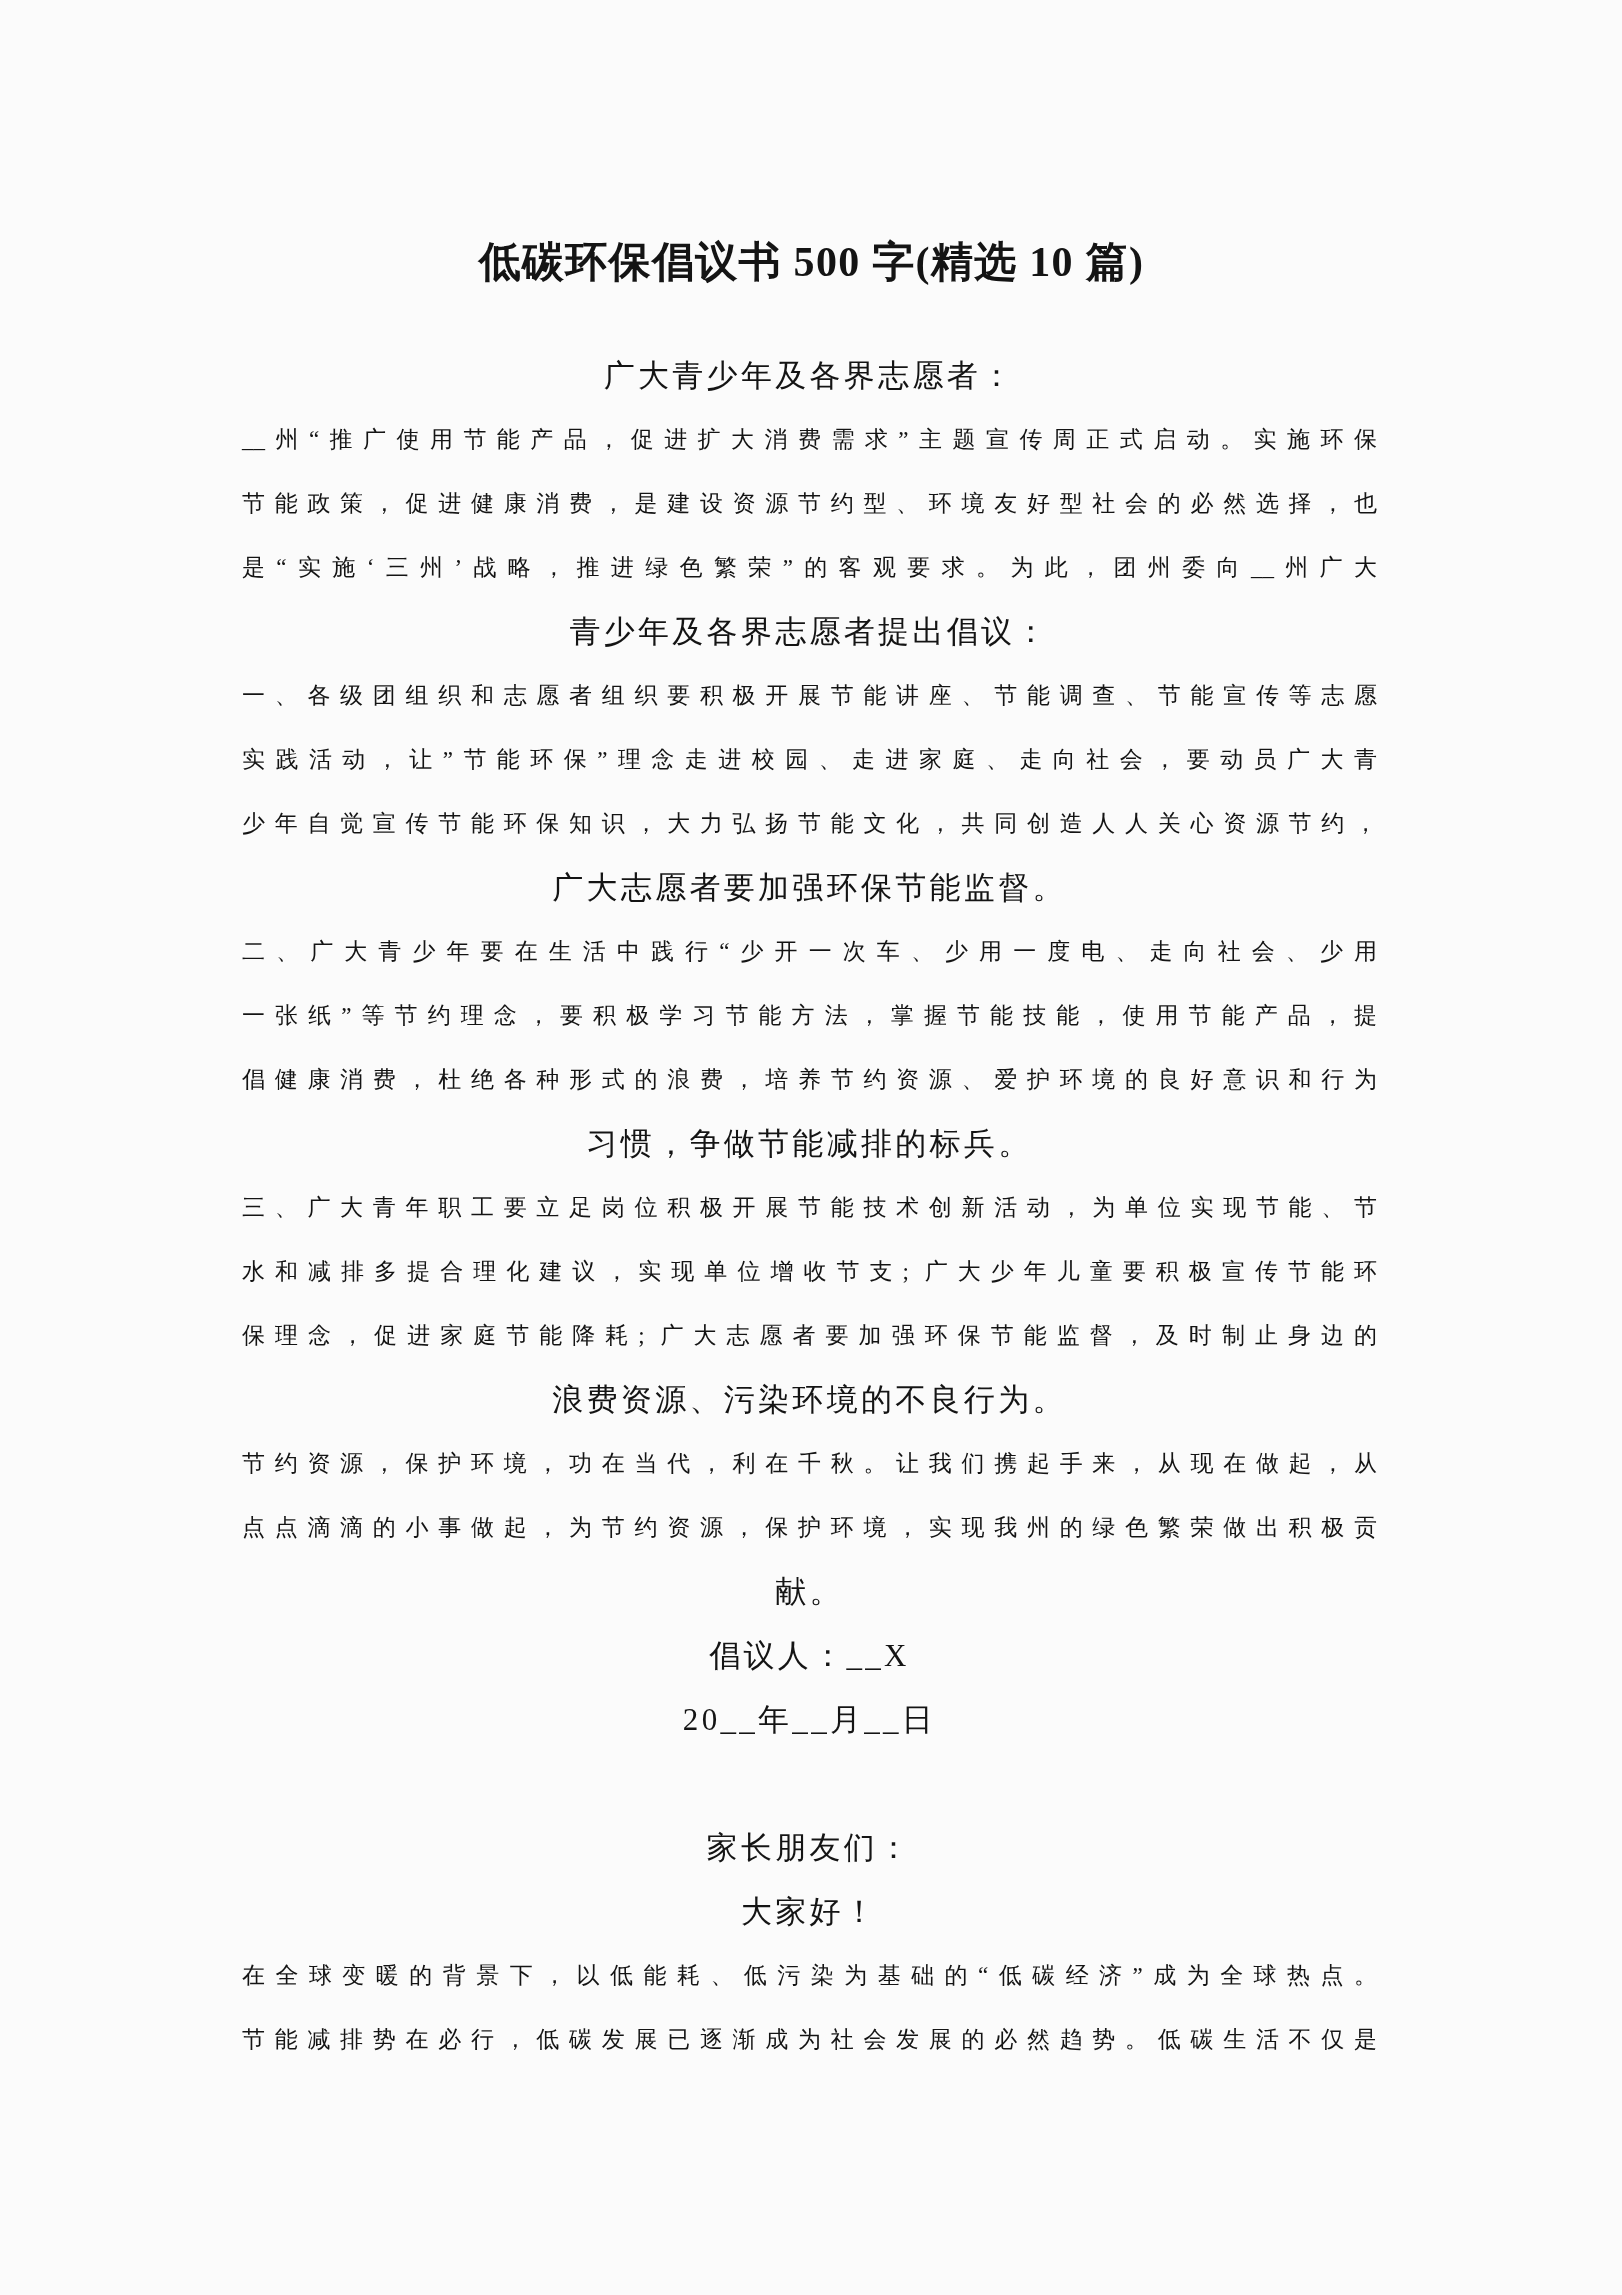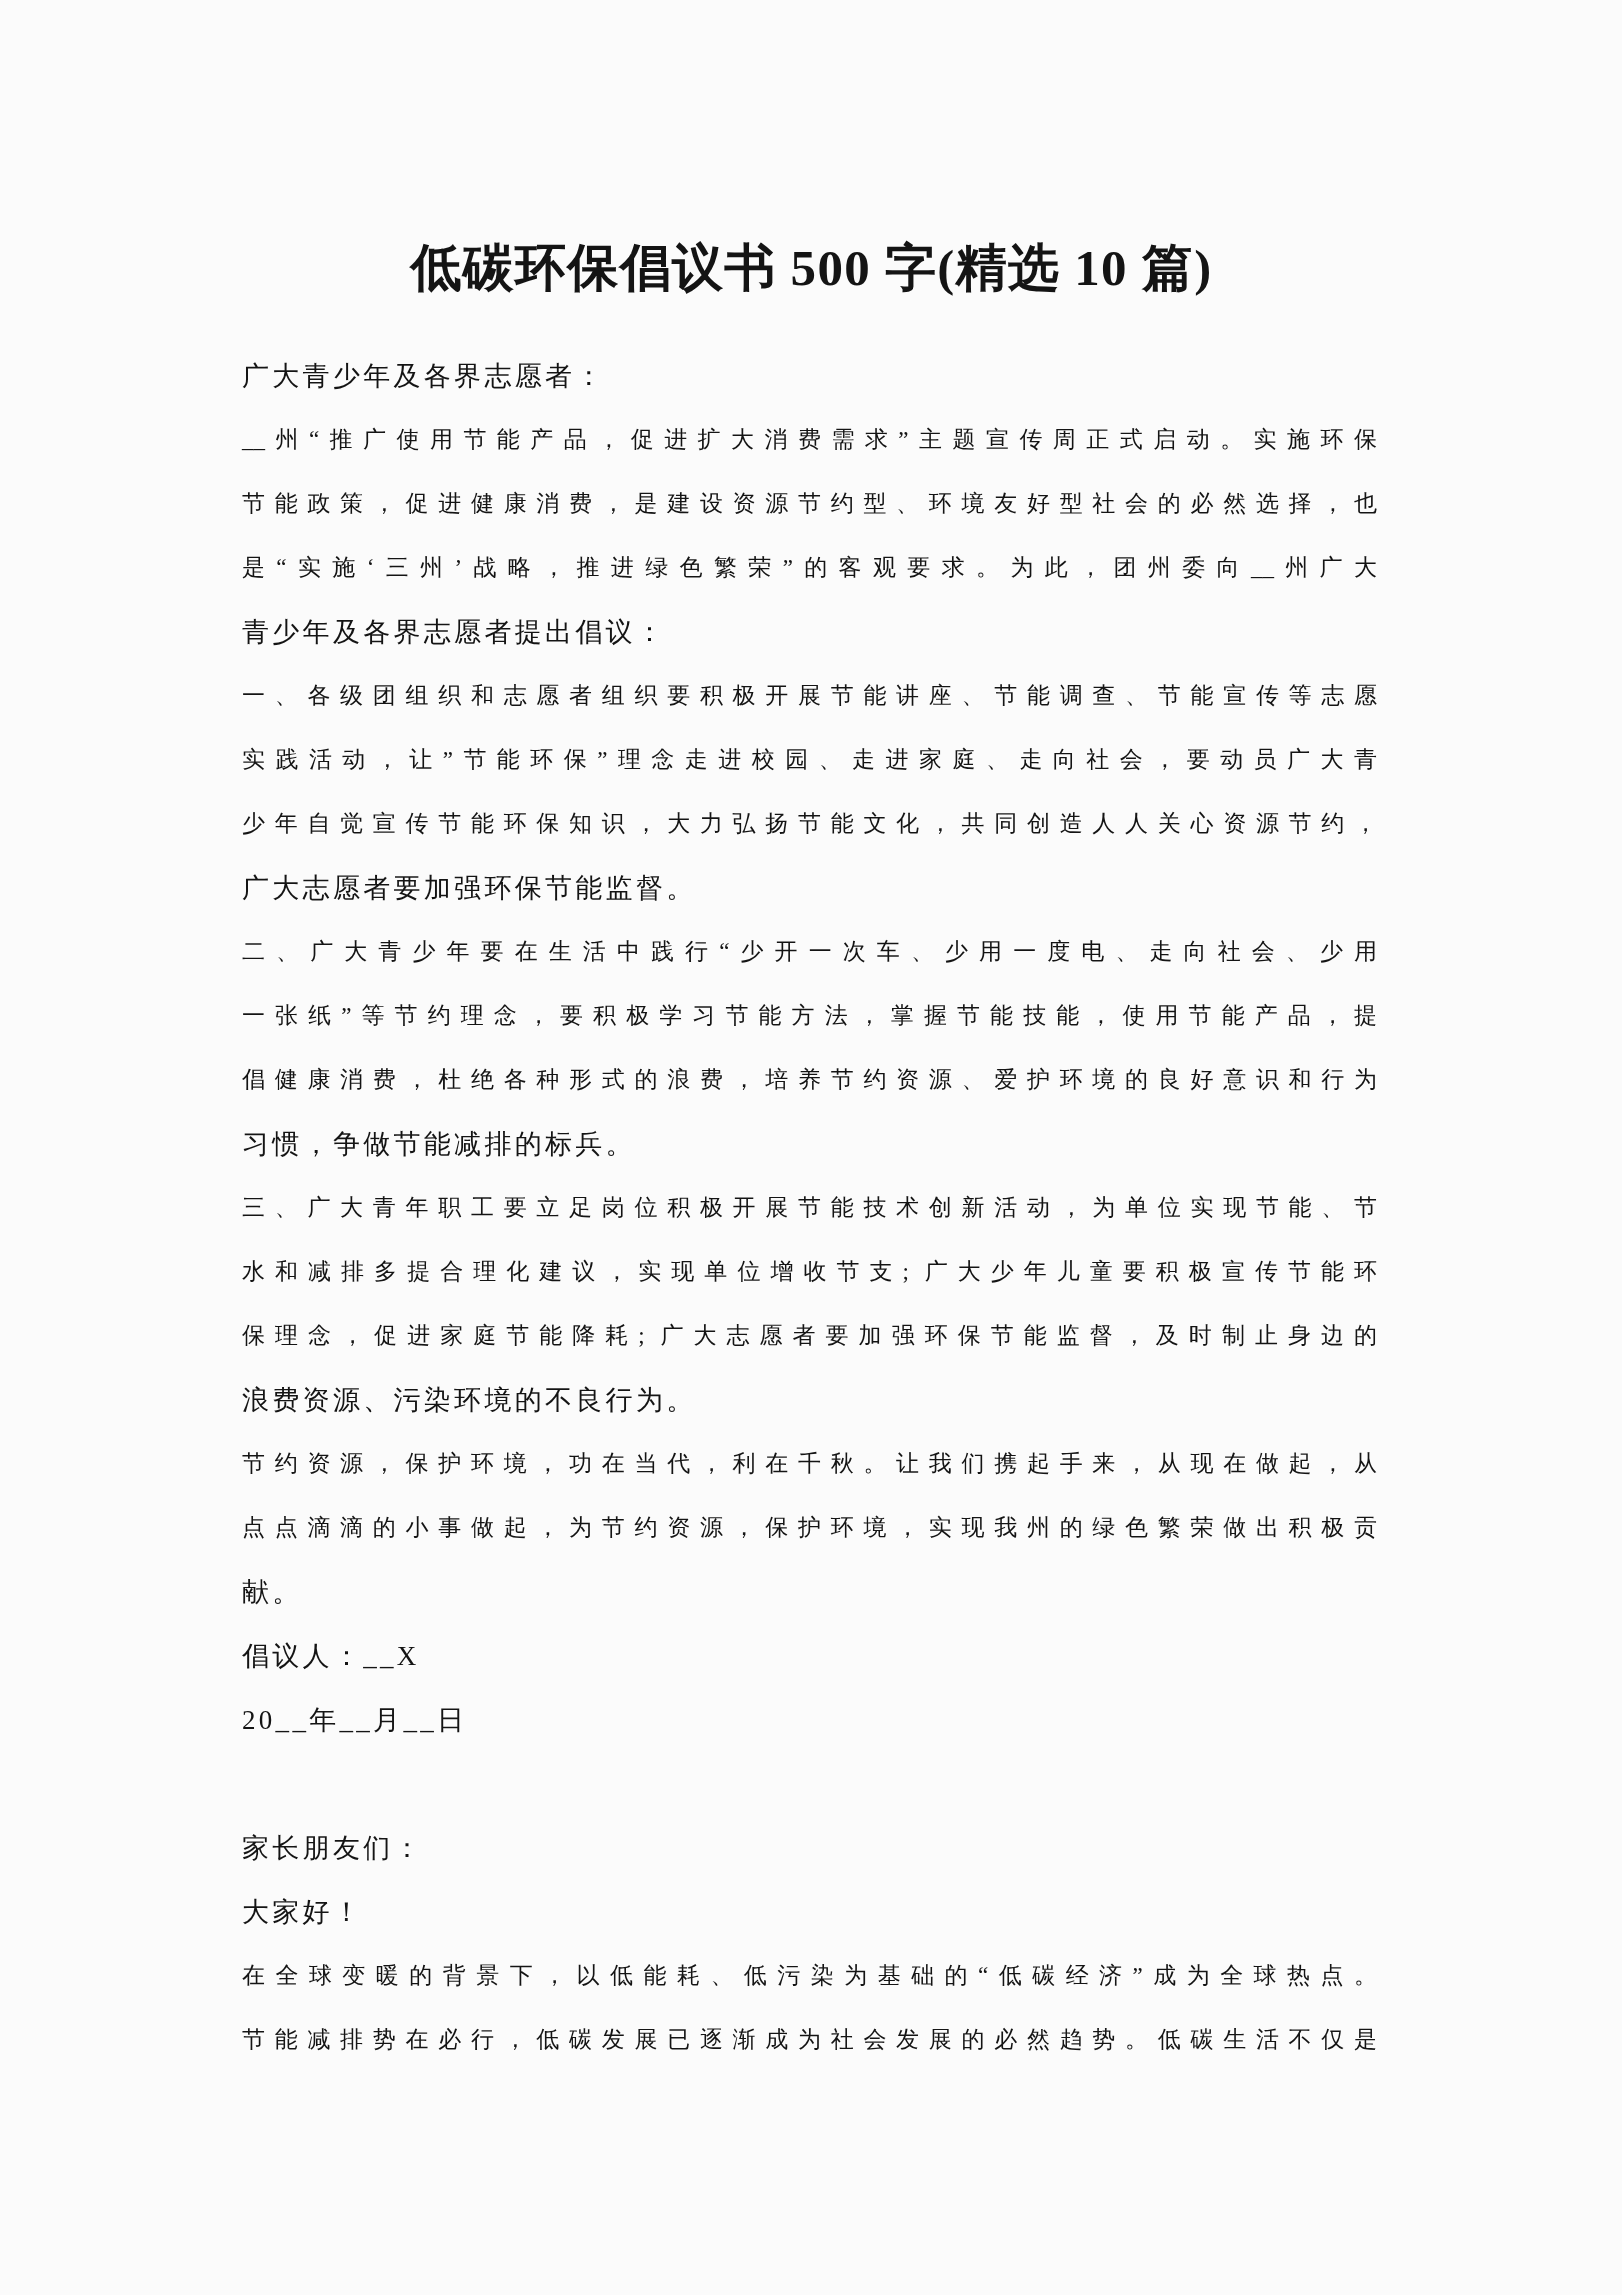--- a/index.html
+++ b/index.html
@@ -15,39 +15,39 @@
     font-family: "Liberation Serif", "DejaVu Serif", serif;
     color: #141414;
     overflow: hidden;
   }
   .doc-title {
     position: absolute;
     top: 188px;
     left: 0;
     width: 100%;
     text-align: center;
-    font-size: 51px;
+    font-size: 42px;
     font-weight: 700;
     line-height: 92px;
     letter-spacing: 1.3px;
     white-space: nowrap;
   }
   .doc-body {
     position: absolute;
     top: 344px;
     left: 242px;
     width: 1135px;
   }
   .line {
     height: 64px;
     line-height: 64px;
-    font-size: 27px;
+    font-size: 31px;
     letter-spacing: 3.3px;
     white-space: nowrap;
-    text-align: left;
+    text-align: center;
   }
   .line.fill {
     font-size: 23px;
     letter-spacing: 0;
     white-space: normal;
     text-align: justify;
     text-align-last: justify;
   }
 </style>
 </head>

